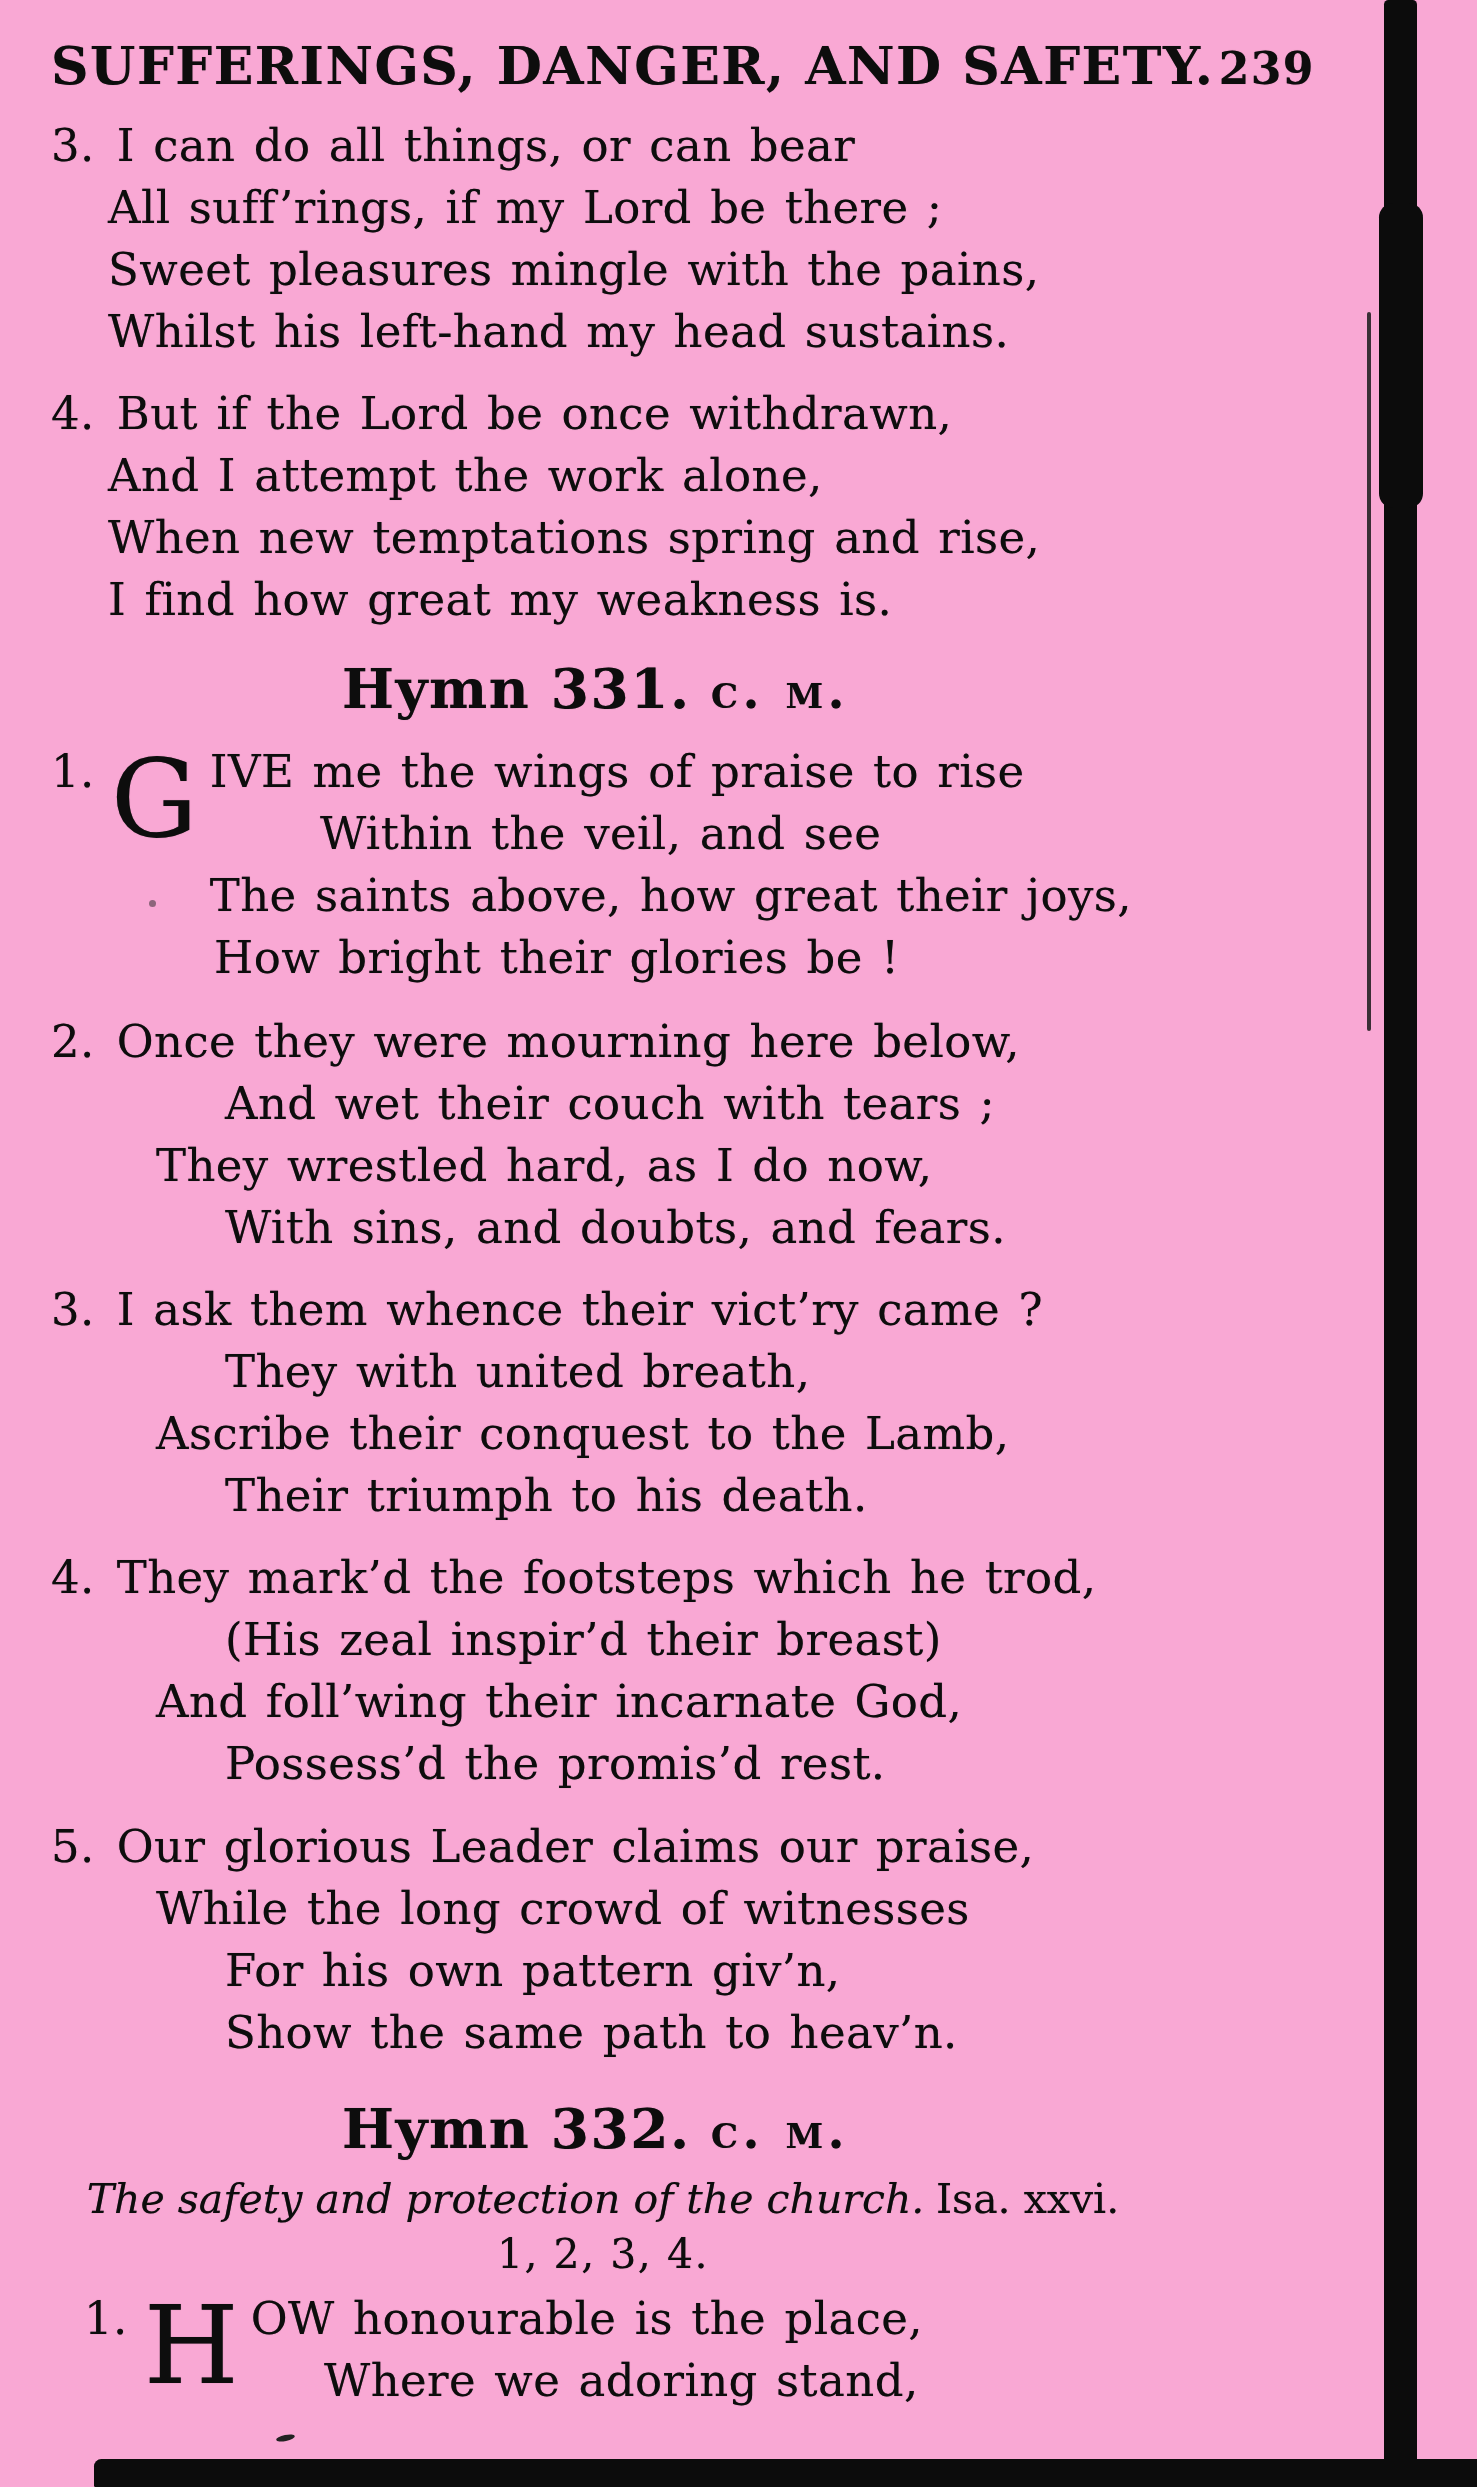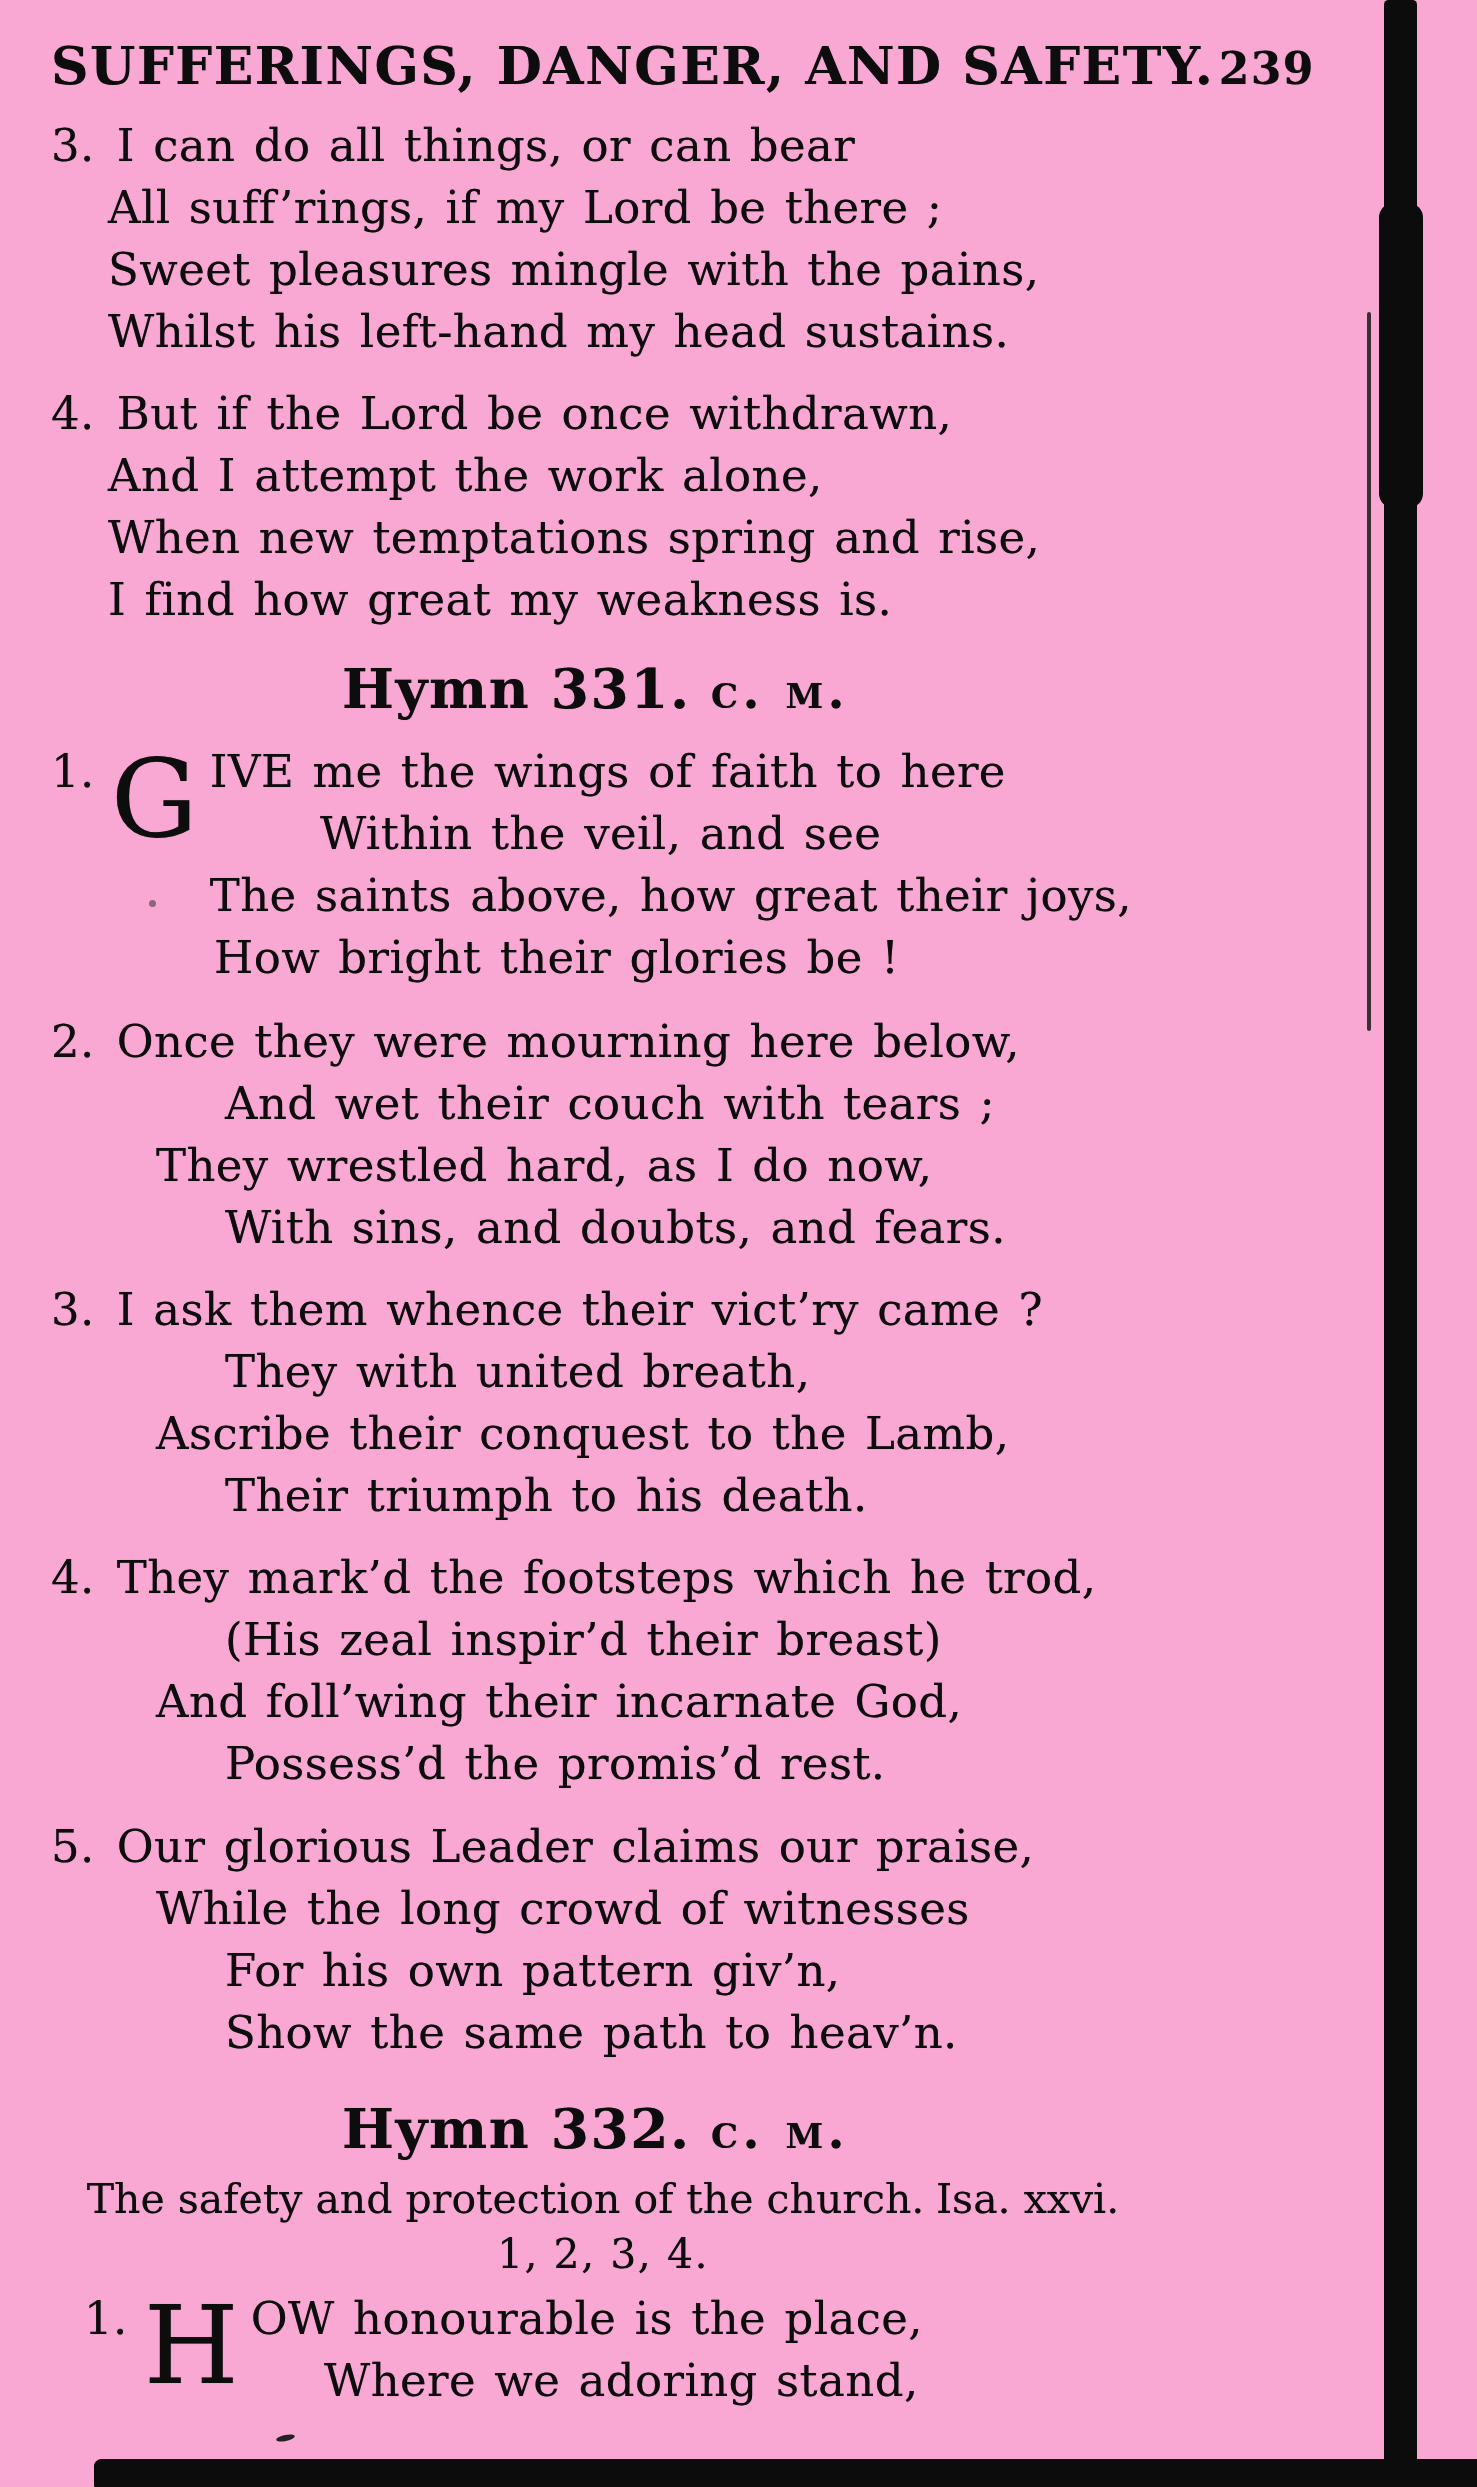--- a/index.html
+++ b/index.html
@@ -54,21 +54,21 @@
   .dc331 .dl2{padding-left:269px;}
   .dc331 .dl3{padding-left:36px;}
   .dc331 .dl4{padding-left:163px;}
   .dc332{padding-left:33px;margin-bottom:0;}
   .dc332 .dl2{padding-left:240px;}
   
   .subtitle{
     width:1104px;text-align:center;
     font-size:41px;line-height:55px;white-space:nowrap;
   }
-  .sub-italic{}
+  .sub-italic{font-style:italic;}
   .sub-ref{margin-left:11.6px;}
   .subtitle2{
     width:1104px;text-align:center;
     font-size:41px;line-height:55px;margin-bottom:5.8px;
     letter-spacing:1.5px;
   }
   
   .scan-bar-right{
     position:absolute;top:0;right:60px;width:33px;height:100%;
     background:#0c0c0c;border-radius:4.4px;
@@ -118,21 +118,21 @@
       <div class="line ind1">I find how great my weakness is.</div>
     </div>
 
     <div class="hymn-title">
       <span>Hymn 331.</span><span class="meter">c. m.</span>
     </div>
 
     <div class="stanza dropcap-stanza dc331">
       <span class="dnum">1.</span>
       <span class="dropcap">G</span>
-      <div class="line">IVE me the wings of faith to here</div>
+      <div class="line">IVE me the wings of praise to rise</div>
       <div class="line dl2">Within the veil, and see</div>
       <div class="line dl3">The saints above, how great their joys,</div>
       <div class="line dl4">How bright their glories be !</div>
     </div>
 
     <div class="stanza cm">
       <div class="line first">
         <span class="num">2.</span><span>Once they were mourning here below,</span>
       </div>
       <div class="line l2">And wet their couch with tears ;</div>

